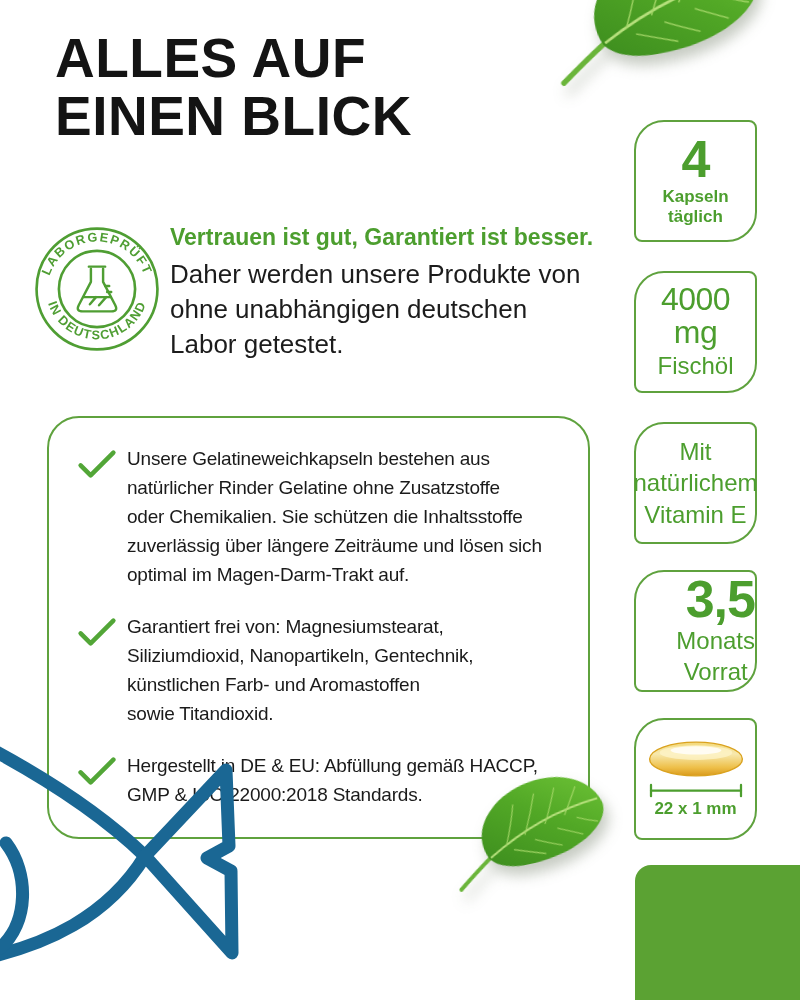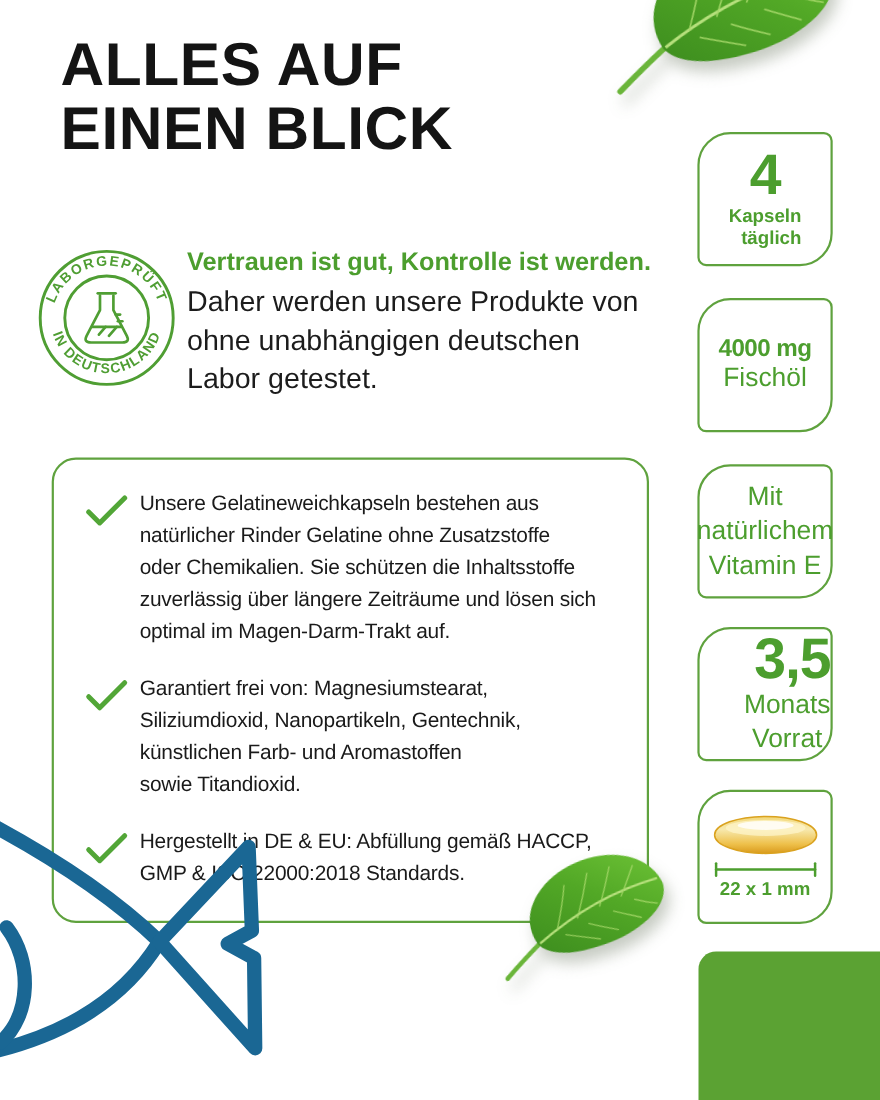--- a/index.html
+++ b/index.html
@@ -26,40 +26,40 @@
   #intro{position:absolute;left:170px;top:224px;width:460px;}
   #intro .highlight{
     font-size:23px;font-weight:700;color:#4c9e2e;white-space:nowrap;
     margin-bottom:6px;
   }
   #intro .body{font-size:26px;line-height:35px;color:#1c1c1c;}
 
   
   #checklist{
     position:absolute;left:47px;top:416px;width:543px;height:423px;
-    border:2px solid #5fa23e;border-radius:22px;box-sizing:border-box;
+    border:2px solid #5fa23e;border-radius:32px;box-sizing:border-box;
     padding:26px 12px 0 28px;background:#fff;
   }
   .check-item{display:flex;align-items:flex-start;margin-bottom:23px;}
   .check-item .tick{flex:0 0 40px;margin:5px 10px 0 0;}
   .check-item .txt{font-size:19px;line-height:29px;color:#1a1a1a;letter-spacing:-.2px;}
 
   
   .fact-box{
     position:absolute;left:634px;width:123px;height:122px;
     border:2px solid #5fa23e;border-radius:30px 8px 30px 8px;
     box-sizing:border-box;background:#fff;
     display:flex;flex-direction:column;align-items:center;justify-content:center;
     text-align:center;color:#4c9e2e;
   }
   #fact-1{top:120px;} #fact-2{top:271px;} #fact-3{top:422px;}
   #fact-4{top:570px;align-items:flex-end;} #fact-5{top:718px;}
   .fact-value-lg{font-size:52px;font-weight:700;line-height:.95;letter-spacing:-1px;}
-  .fact-value-md{font-size:22px;font-weight:700;line-height:1.05;letter-spacing:-.5px;}
-  .fact-label{font-size:17px;font-weight:700;line-height:1.18;margin-top:3px;text-align:right;}
+  .fact-value-md{font-size:32px;font-weight:400;line-height:1.05;letter-spacing:-.5px;}
+  .fact-label{font-size:17px;font-weight:700;line-height:1.18;margin-top:3px;}
   .fact-label-lg{font-size:24px;font-weight:400;line-height:1.3;}
   #fact-5 .fact-label{margin-top:1px;font-size:17px;}
   #fact-5 svg.capsule{margin-bottom:4px;}
 
   
   #green-block{
     position:absolute;left:635px;top:865px;width:180px;height:150px;
     background:#5ba233;border-radius:16px 0 0 0;
   }
 
@@ -120,21 +120,21 @@
       <path d="M 57,43 L 57,56 L 45,79 Q 42,85 49,85 L 77,85 Q 84,85 81,79 L 69,56 L 69,43"></path>
       <path d="M 50,71 L 76,71"></path>
       <path d="M 56,78 L 62,71"></path>
       <path d="M 65,79 L 72,71"></path>
       <path d="M 71,60 l 4,0"></path>
       <path d="M 73,66 l 4,0"></path>
     </g>
   </svg>
 
   <div id="intro">
-    <div class="highlight">Vertrauen ist gut, Kontrolle ist werden.</div>
+    <div class="highlight">Vertrauen ist gut, Garantiert ist besser.</div>
     <div class="body preline">Daher werden unsere Produkte von
 ohne unabhängigen deutschen
 Labor getestet.</div>
   </div>
 
   <div id="checklist">
     <div class="check-item">
       <svg class="tick" viewBox="0 0 44 34" width="40" height="31">
         <path d="M 4,18 L 15,29 L 40,4" stroke="#52a637" stroke-width="5" fill="none" stroke-linecap="round" stroke-linejoin="round"></path>
       </svg>

